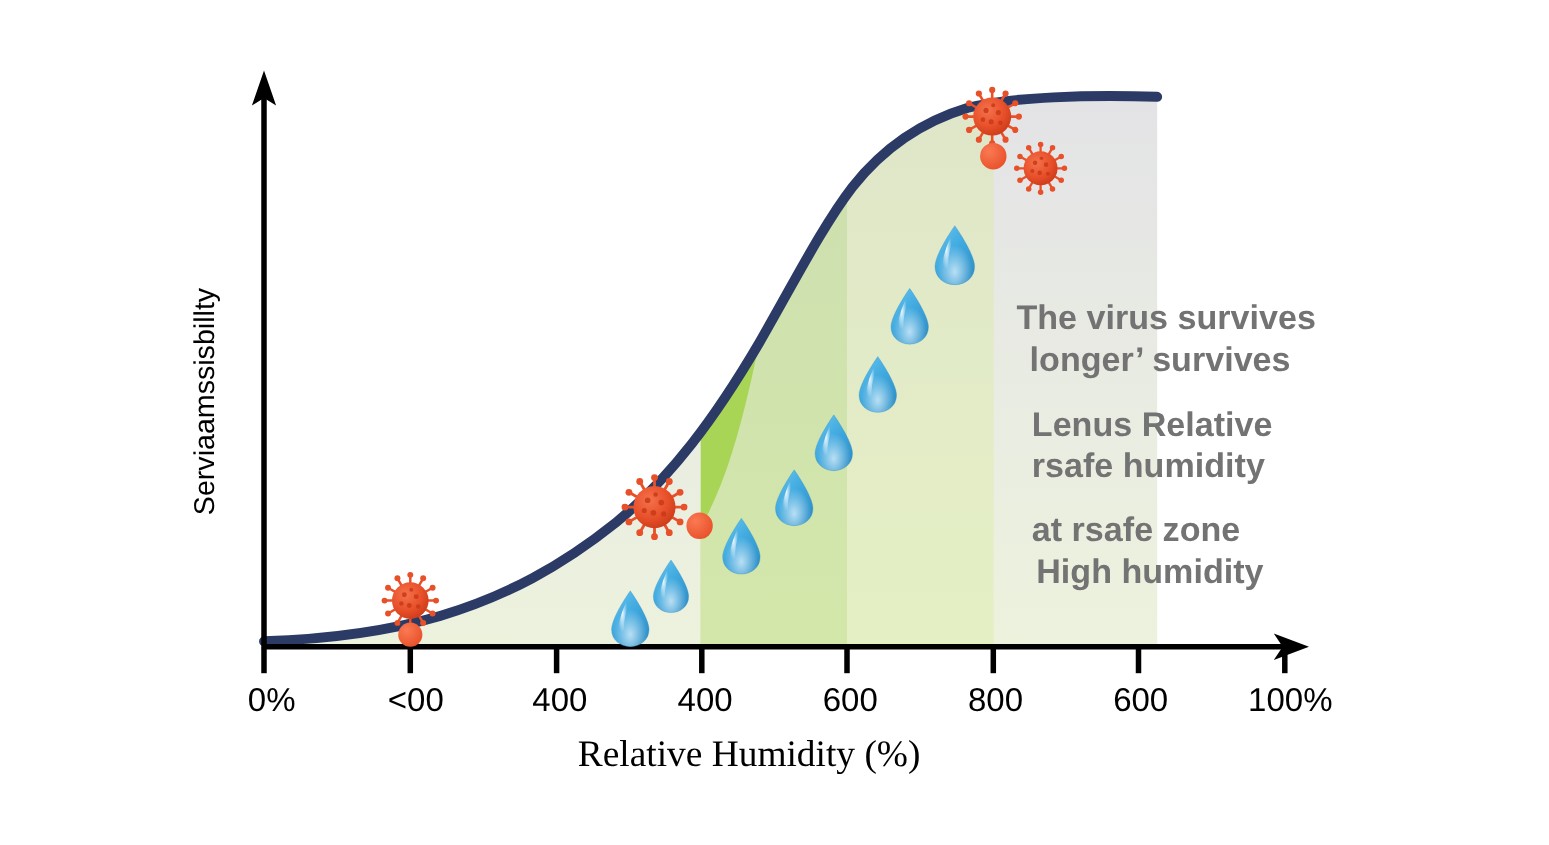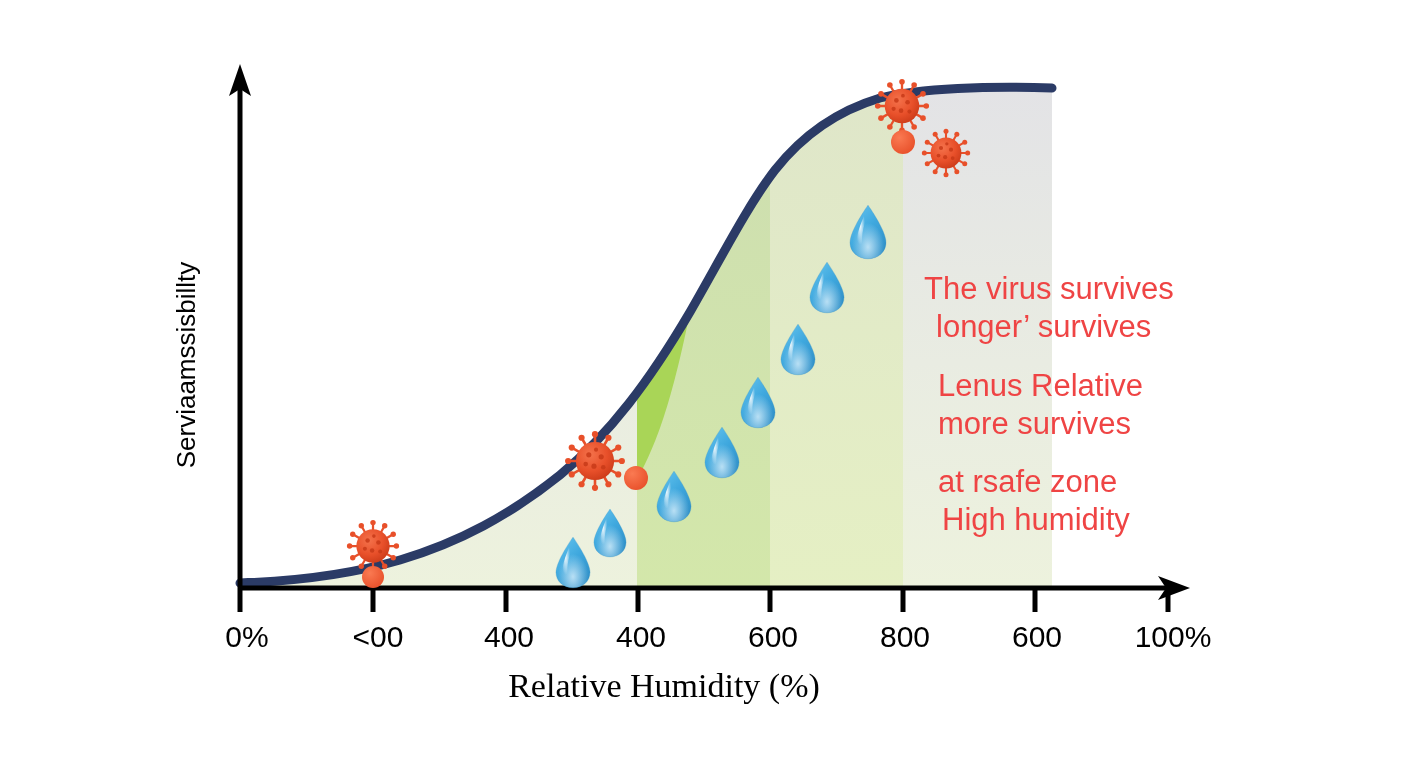--- a/index.html
+++ b/index.html
@@ -40,21 +40,21 @@
     font-size: 30px;
     color: #000000;
     text-align: center;
     white-space: nowrap;
     transform: translateX(-50%);
     letter-spacing: 0px;
   }
 
   .axis-title-x {
     position: absolute;
-    left: 664px;
+    left: 681px;
     top: 667px;
     transform: translateX(-50%);
     font-family: "Liberation Serif", serif;
     font-size: 34px;
     color: #000000;
     white-space: nowrap;
   }
 
   .axis-title-y {
     position: absolute;
@@ -79,22 +79,23 @@
     color: #111111;
     white-space: nowrap;
     letter-spacing: -1px;
   }
 
   .annotation {
     position: absolute;
     font-family: "Liberation Sans", sans-serif;
     font-size: 31px;
     line-height: 1.22;
-    color: #ef4444;
-    white-space: nowrap;
+    color: #737373;
+    white-space: nowrap;
+    font-weight: bold;
   }
   .annotation .line { display: block; }
 
   #annotation-1 { left: 924px; top: 270px; }
   #annotation-2 { left: 938px; top: 367px; }
   #annotation-3 { left: 938px; top: 463px; }
 
   #annotation-1 .line-2 { margin-left: 12px; }
   #annotation-3 .line-1 { margin-left: 4px; }
 </style>
@@ -280,21 +281,21 @@
   <div class="axis-title-y">Serviaamssisbillty</div>
 
 
   <div class="annotation" id="annotation-1">
     <span class="line line-1">The virus survives</span>
     <span class="line line-2">longer’ survives</span>
   </div>
 
   <div class="annotation" id="annotation-2">
     <span class="line line-1">Lenus Relative</span>
-    <span class="line line-2">more survives</span>
+    <span class="line line-2">rsafe humidity</span>
   </div>
 
   <div class="annotation" id="annotation-3">
     <span class="line line-2">at rsafe zone</span>
     <span class="line line-1">High humidity</span>
   </div>
 
 </div>
 
 </body></html>

